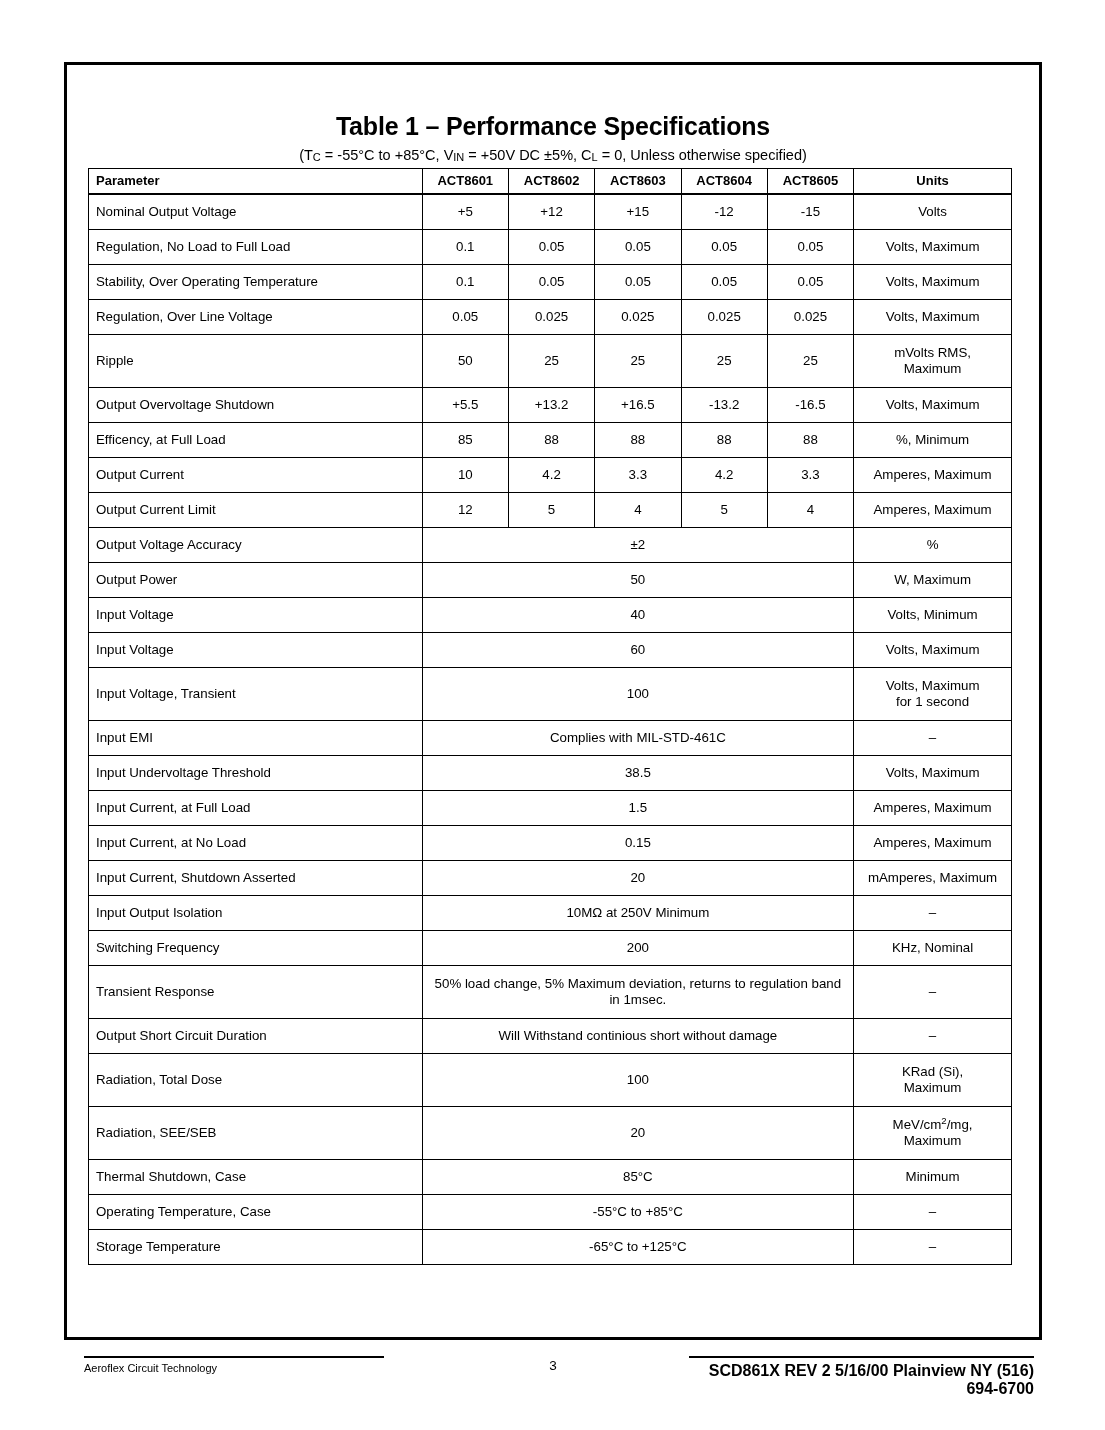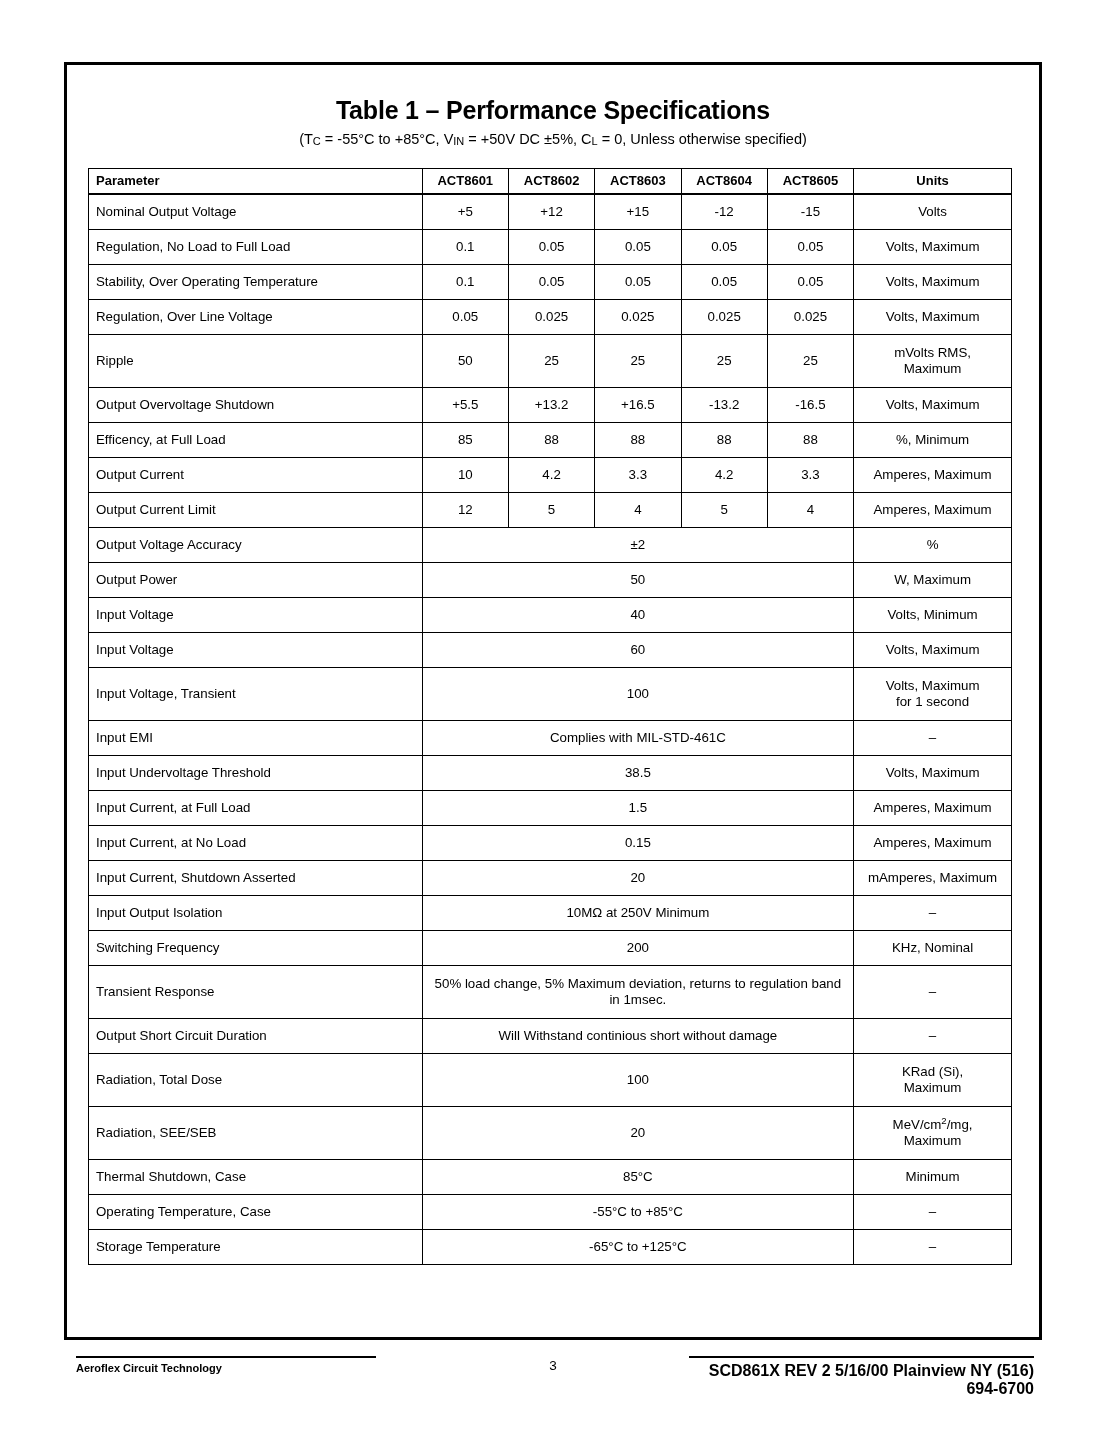--- a/index.html
+++ b/index.html
@@ -24,21 +24,21 @@
     width: 978px;
     height: 1278px;
     border: 3px solid #000000;
     box-sizing: border-box;
   }
 
   
   #heading-block {
     position: absolute;
     left: 64px;
-    top: 96px;
+    top: 112px;
     width: 978px;
     text-align: center;
   }
   #doc-title {
     font-size: 25px;
     font-weight: bold;
     letter-spacing: -0.2px;
     margin: 0;
     line-height: 1.15;
   }
@@ -108,26 +108,26 @@
   #footer {
     position: absolute;
     left: 64px;
     top: 1356px;
     width: 978px;
     height: 40px;
     font-size: 11.5px;
   }
   #footer-left {
     position: absolute;
-    left: 12px;
+    left: 20px;
     top: 0;
     width: 300px;
     border-top: 2px solid #000000;
     padding-top: 4px;
-    font-weight: bold;
+    font-weight: normal;
     font-size: 11px;
   }
   #footer-center {
     position: absolute;
     left: 0;
     top: 2px;
     width: 978px;
     text-align: center;
     font-size: 13.5px;
   }

